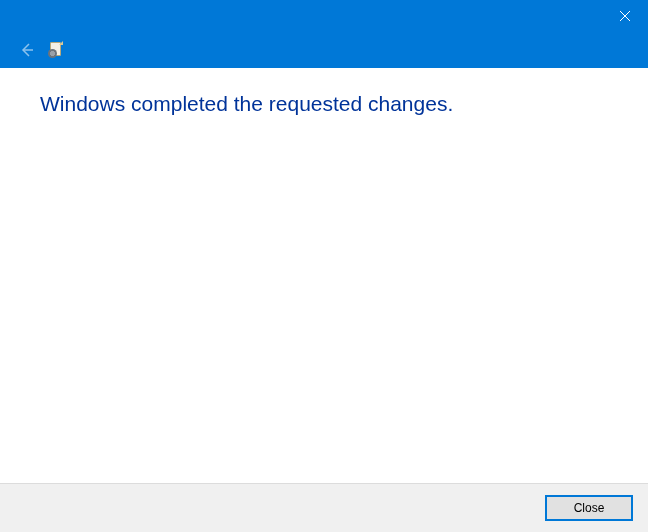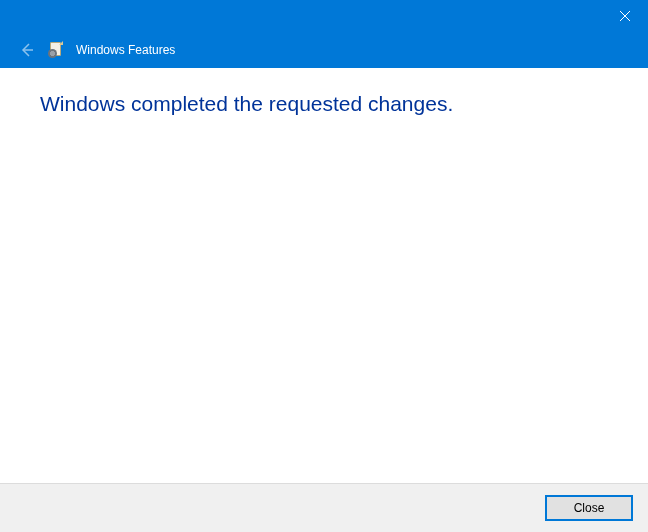--- a/index.html
+++ b/index.html
@@ -144,21 +144,20 @@
     <svg viewBox="0 0 16 16">
       <path d="M10 2 L4 8 L10 14" fill="none" stroke="#ffffff" stroke-width="1.5"></path>
       <line x1="4" y1="8" x2="14" y2="8" stroke="#ffffff" stroke-width="1.5"></line>
     </svg>
   </div>
   <span class="header-icon">
     <span class="sheet"></span>
     <span class="fold"></span>
     <span class="gear"></span>
   </span>
-  <span class="header-title">Windows Features</span>
 </div>
 
 <div class="content">
   <div class="message">Windows completed the requested changes.</div>
 </div>
 
 <div class="footer">
   <button class="close-button">Close</button>
 </div>
 

